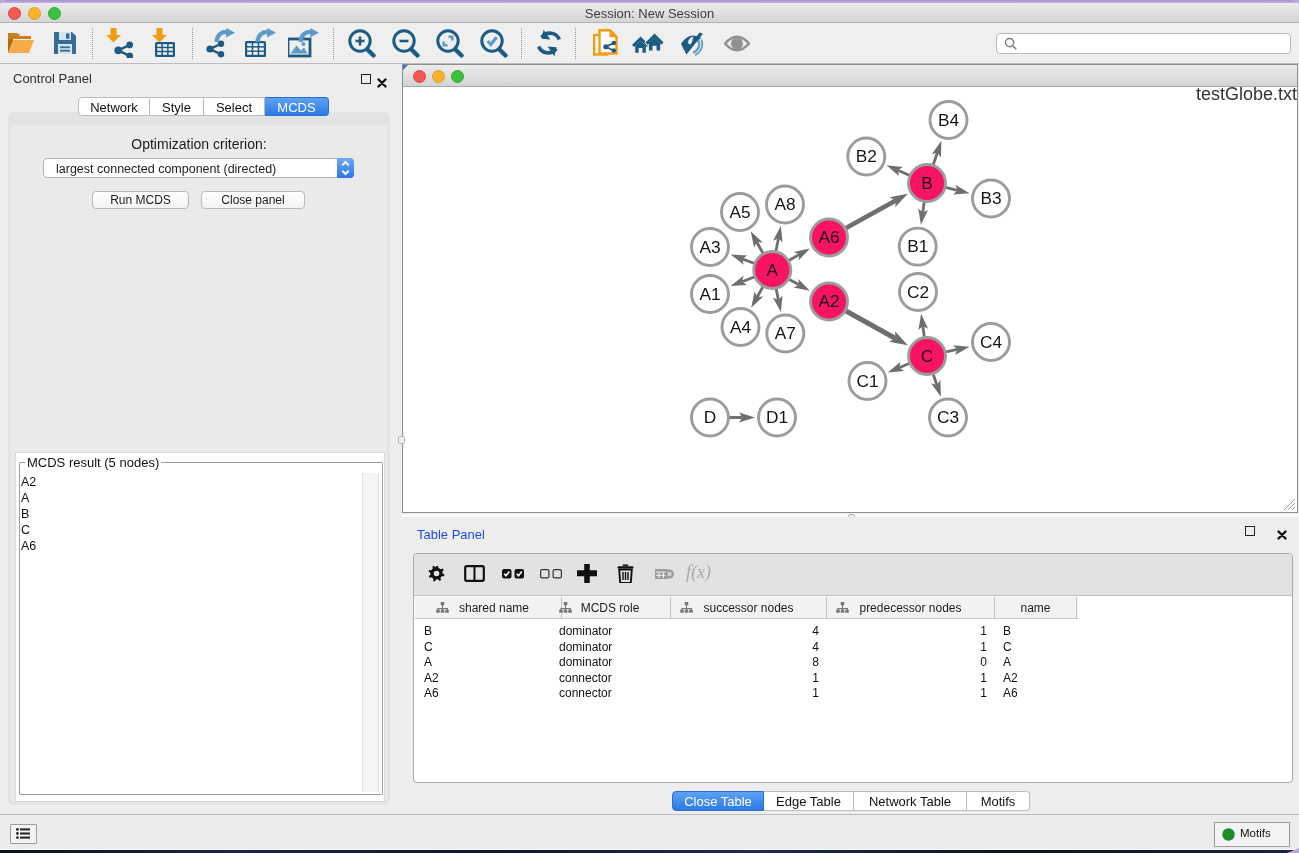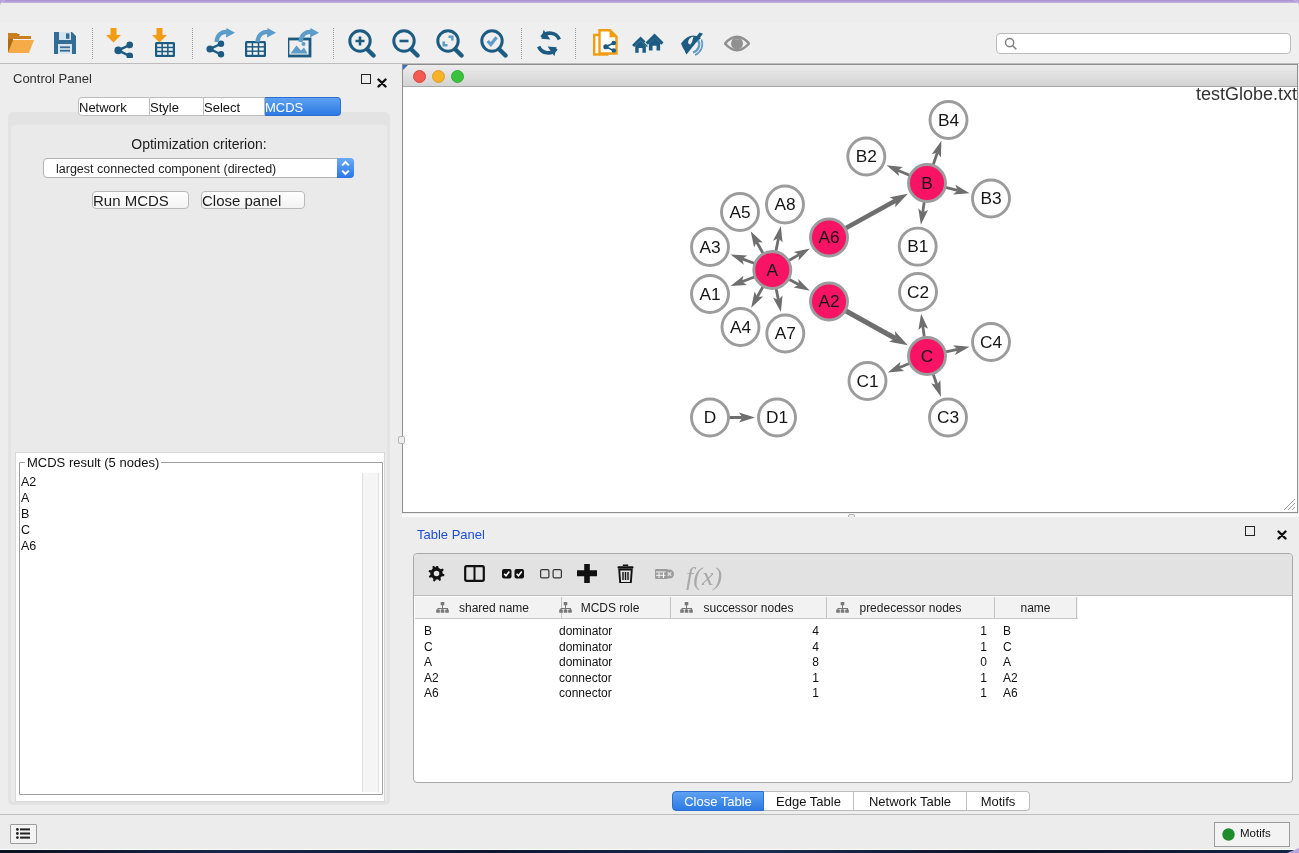--- a/index.html
+++ b/index.html
@@ -20,34 +20,34 @@
 .search{position:absolute;left:996px;top:9.5px;width:293px;height:19px;background:#fff;
   border:1px solid #bbb;border-radius:4px}
 .leftpane{position:absolute;left:0;top:64px;width:398px;height:750px;background:#eeedee}
 .cphead{position:absolute;left:13px;top:71px;font-size:13px;color:#2e2e2e}
 .sq{position:absolute;width:8px;height:8px;border:1.6px solid #222}
 .cpbox{position:absolute;left:8px;top:112px;width:382px;height:693px;background:#e4e3e4;
   border-radius:5px}
 .cpbox2{position:absolute;left:11px;top:125px;width:376px;height:677px;background:#ebeaeb;
   border-radius:4px}
 .tabs{position:absolute;top:97px;height:19px;display:flex}
-.tab{height:19px;line-height:19px;text-align:left;font-size:13px;color:#111;
+.tab{height:19px;line-height:19px;text-align:center;font-size:13px;color:#111;
   background:#fff;border:1px solid #bcbcbc;border-left:none;box-sizing:border-box}
 .tab.first{border-left:1px solid #bcbcbc;border-radius:4px 0 0 4px}
 .tab.last{border-radius:0 4px 4px 0}
 .tab.sel{background:linear-gradient(#5ea1f2,#2b7ae4);color:#fff;border-color:#2b6fd0}
 .optlab{position:absolute;left:8px;top:136px;width:382px;text-align:center;font-size:14px;color:#1c1c1c}
 .combo{position:absolute;left:43px;top:158px;width:311px;height:20px;background:#fff;
   border:1px solid #b2b2b2;border-radius:4px;box-sizing:border-box}
 .combo .txt{position:absolute;left:12px;top:2.5px;font-size:12.5px;color:#1c1c1c}
 .combo .step{position:absolute;right:-1px;top:-1px;width:17px;height:20px;
   background:linear-gradient(#6aaaf5,#2a76e8);border-radius:0 4px 4px 0}
 .btn{position:absolute;top:191px;height:18px;background:linear-gradient(#fff,#f2f2f2);
-  border:1px solid #b9b9b9;border-radius:4px;font-size:15px;color:#1c1c1c;
-  line-height:17px;box-sizing:border-box}
+  border:1px solid #b9b9b9;border-radius:4px;font-size:12px;color:#1c1c1c;
+  text-align:center;line-height:17px;box-sizing:border-box}
 .listwrap{position:absolute;left:15px;top:452px;width:368px;height:348px;background:#fff;
   border:1px solid #d9d9d9}
 .fs{position:absolute;left:3px;top:9px;width:362px;height:331px;
   border:1px solid #9f9f9f;border-radius:1px}
 .fslegend{position:absolute;left:5px;top:-8px;background:#fff;font-size:13px;
   color:#111;padding:0 2px}
 .fsitems{position:absolute;left:5px;top:21px;font-size:12.5px;color:#111;line-height:16px}
 .fsscroll{position:absolute;right:5px;top:20px;width:15px;height:319px;background:#f5f5f5;
   border-left:1px solid #e0e0e0;border-right:1px solid #e0e0e0}
 .netwin{position:absolute;left:402px;top:64px;width:896px;height:449px;background:#fff;
@@ -74,20 +74,26 @@
 .btab.sel{background:linear-gradient(#5ea1f2,#2b7ae4);color:#fff;border-color:#2b6fd0}
 .statusbar{position:absolute;left:0;top:814px;width:1299px;height:34px;background:#ececec;
   border-top:1px solid #bdbdbd;border-bottom:2px solid #fdfdfd}
 .memory{position:absolute;left:1214px;top:822px;width:74px;height:23px;background:#f3f3f3;
   border:1px solid #9c9c9c;font-size:11.5px;color:#111}
 </style></head><body>
 <div class="lavcorn" style="left:0"></div>
 <div class="lavcorn" style="left:1291px"></div>
 <div class="win">
 <div class="lavstrip"></div>
+<div class="titlebar">
+<div class="tl" style="left:7.5px;top:4.5px;background:#f25a52;border:0.5px solid #d8443c"></div>
+<div class="tl" style="left:27.5px;top:4.5px;background:#f6b329;border:0.5px solid #dfa023"></div>
+<div class="tl" style="left:47.5px;top:4.5px;background:#3cc13f;border:0.5px solid #2fae35"></div>
+<div class="title">Session: New Session</div>
+</div>
 <div class="toolbar">
 <div class="tsep" style="left:92px"></div>
 <div class="tsep" style="left:192px"></div>
 <div class="tsep" style="left:333px"></div>
 <div class="tsep" style="left:521px"></div>
 <div class="tsep" style="left:575px"></div>
 <div class="search">
         <svg style="position:absolute;left:7px;top:3px" width="14" height="14" viewBox="0 0 14 14">
           <circle cx="5.6" cy="5.6" r="4.1" fill="none" stroke="#7d7d7d" stroke-width="1.4"></circle>
           <path d="M8.7 8.7 L12.3 12.3" stroke="#7d7d7d" stroke-width="1.5"></path>
@@ -249,21 +255,21 @@
 <div class="sq" style="left:361px;top:74px"></div>
 <div class="abs" style="left:377px;top:74px"><svg width="10" height="10" viewBox="0 0 10 10">
         <path d="M1.5 1.5 L8.5 8.5 M8.5 1.5 L1.5 8.5" stroke="#111" stroke-width="2.4" stroke-linecap="round"></path>
       </svg></div>
 <div class="cpbox"></div>
     <div class="cpbox2"></div>
 <div class="tabs" style="left:78px">
 <div class="tab first" style="width:72px">Network</div>
 <div class="tab" style="width:54px">Style</div>
 <div class="tab" style="width:61px">Select</div>
-<div class="tab sel last" style="width:76px">MCDS</div>
+<div class="tab sel last" style="width:64px">MCDS</div>
 </div>
 <div class="optlab">Optimization criterion:</div>
 <div class="combo">
       <div class="txt">largest connected component (directed)</div>
       <div class="step"><svg width="17" height="20" viewBox="0 0 17 20">
           <path d="M5.2 7.4 L8.5 4 L11.8 7.4" stroke="#fff" stroke-width="2" fill="none"></path>
           <path d="M5.2 12.6 L8.5 16 L11.8 12.6" stroke="#fff" stroke-width="2" fill="none"></path>
         </svg></div>
     </div>
 <div class="btn" style="left:92px;width:97px">Run MCDS</div>
@@ -409,21 +415,21 @@
           <path d="M7 8 V16 M9.5 8 V16 M12 8 V16" stroke="#111" stroke-width="1.4"></path>
         </svg>
 <svg style="position:absolute;left:241px;top:14.5px" width="19" height="10" viewBox="0 0 19 10">
           <g fill="#9b9b9b">
             <rect x="0" y="0" width="13" height="10" rx="1"></rect>
             <path d="M1 3 H12 M1 6.3 H12 M4 3.5 V9 M8.5 3.5 V9" stroke="#fff" stroke-width="0.9" fill="none"></path>
             <circle cx="14.5" cy="5" r="4.5"></circle>
           </g>
           <path d="M12.7 3.2 L16.3 6.8 M16.3 3.2 L12.7 6.8" stroke="#e3e2e3" stroke-width="1.3"></path>
         </svg>
-<div style="position:absolute;left:272px;top:8px;font-family:'Liberation Serif',serif;font-style:italic;font-size:26px;color:#a9a9a9">f(x)</div>
+<div style="position:absolute;left:272px;top:8px;font-family:'Liberation Serif',serif;font-style:italic;font-size:18px;color:#a9a9a9">f(x)</div>
 <div class="thead" style="left:1px;width:663px">
 <div class="thcell" style="left:12px;width:135px">
             <div class="lab">shared name</div>
 <svg style="position:absolute;left:9px;top:5px" width="13" height="12" viewBox="0 0 13 12" fill="#777">
               <rect x="4.7" y="0" width="3.6" height="3.2" rx="0.5"></rect>
               <rect x="0.2" y="7.6" width="3.6" height="3.2" rx="0.5"></rect>
               <rect x="4.7" y="7.6" width="3.6" height="3.2" rx="0.5"></rect>
               <rect x="9.2" y="7.6" width="3.6" height="3.2" rx="0.5"></rect>
               <path d="M6 3 h1 v3 h-1 z M1.5 6 h10 v1 h-10 z M1.5 6 h1 v2 h-1 z M11 6 h1 v2 h-1 z M6 6 h1 v2 h-1 z"></path>
             </svg>

